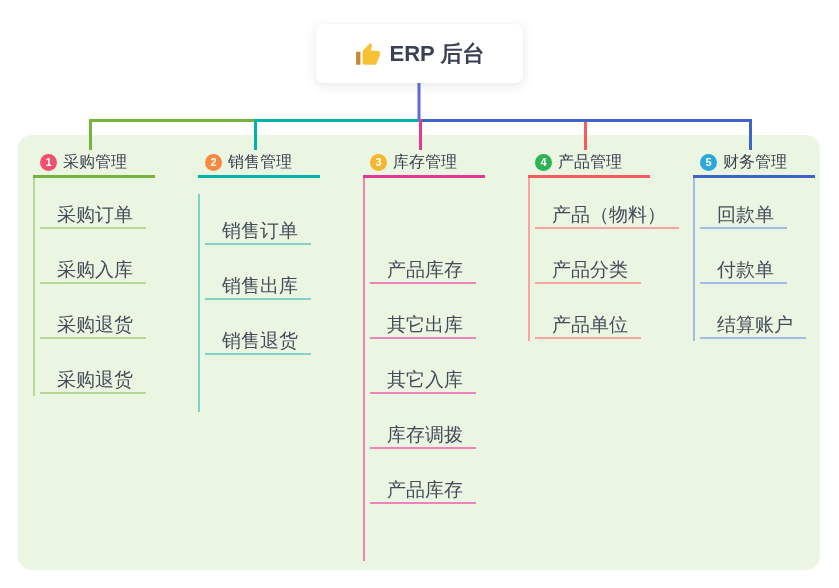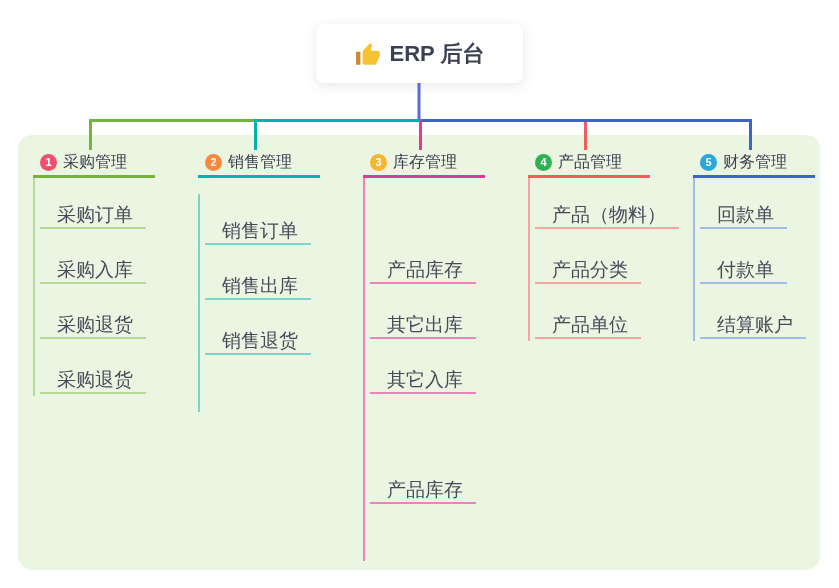--- a/index.html
+++ b/index.html
@@ -111,20 +111,21 @@
 
   <div class="branch b-inventory">
     <div class="branch-title">
       <span class="badge">3</span>
       <span>库存管理</span>
     </div>
     <div class="vline" style="height:383px"></div>
     <div class="child r1">产品库存</div>
     <div class="child r2">其它出库</div>
     <div class="child r3">其它入库</div>
+    <div class="child r4">库存调拨</div>
     <div class="child r5">产品库存</div>
   </div>
 
   <div class="branch b-product">
     <div class="branch-title">
       <span class="badge">4</span>
       <span>产品管理</span>
     </div>
     <div class="vline" style="height:163px"></div>
     <div class="child r0">产品（物料）</div>

